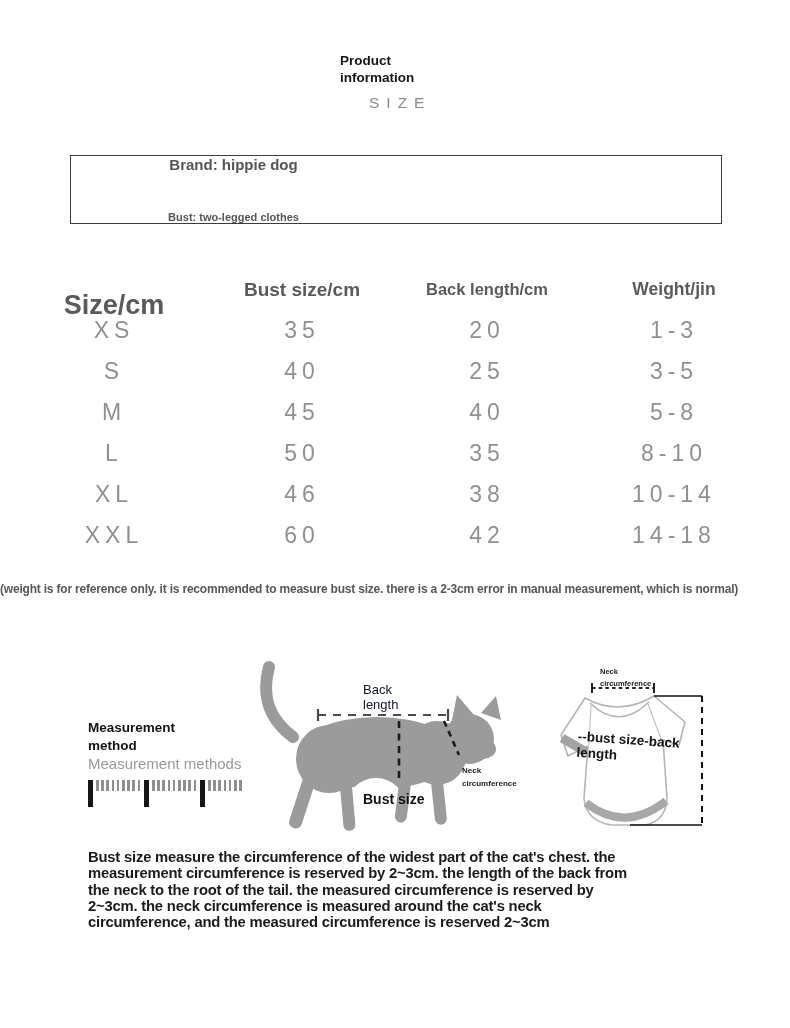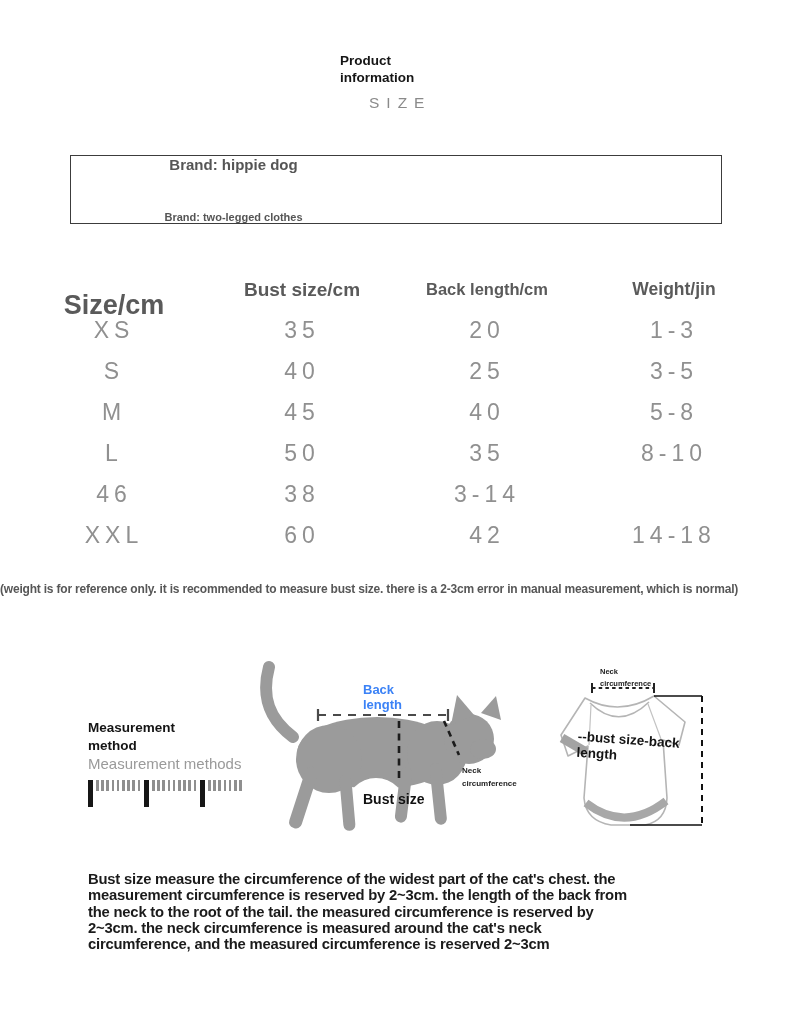--- a/index.html
+++ b/index.html
@@ -42,45 +42,45 @@
   .ruler{position:absolute;left:88px;top:780px;display:flex;align-items:flex-start;}
   .tick-b{width:5px;height:27px;background:#161616;}
   .band{width:45px;height:11px;margin:0 3px;
     background:repeating-linear-gradient(90deg,#8f8f8f 0 2.6px,transparent 2.6px 5.2px);}
   .band.short{width:36px;}
 
   .cat-illo{position:absolute;left:255px;top:655px;width:272px;height:180px;}
   .shirt-illo{position:absolute;left:555px;top:655px;width:175px;height:180px;}
   .illo-svg{position:absolute;left:0;top:0;}
   .cat-label-back{position:absolute;left:108px;top:28px;width:56px;font-size:13px;
-    font-weight:700;color:#3b82f6;line-height:1.15;}
+    font-weight:400;color:#0f172a;line-height:1.15;}
   .cat-label-bust{position:absolute;left:108px;top:136px;font-size:14px;
     font-weight:700;color:#111;white-space:nowrap;}
   .cat-label-neck{position:absolute;left:207px;top:110px;width:66px;font-size:8px;
     font-weight:700;color:#222;line-height:1.6;}
   .shirt-label-neck{position:absolute;left:45px;top:11px;width:64px;font-size:7.5px;
     font-weight:700;color:#222;line-height:1.6;}
   .shirt-annotation{position:absolute;left:22px;top:78px;width:124px;font-size:13.5px;
     font-weight:700;color:#141414;line-height:1.2;transform:rotate(4deg);}
 
-  .description{position:absolute;left:88px;top:871px;width:540px;font-size:14.8px;
+  .description{position:absolute;left:88px;top:849px;width:540px;font-size:14.8px;
     font-weight:700;color:#1b1b1b;line-height:1.1;letter-spacing:-0.2px;}
 </style>
 </head>
 <body>
 
 <div class="page">
 
   <div class="product-title">Product information</div>
   <div class="size-heading">SIZE</div>
 
   <div class="spec-box">
     <div class="spec-left">
       <div class="spec-brand">Brand: hippie dog</div>
-      <div class="spec-style-sub">Brand: two-legged clothes</div>
+      <div class="spec-style-sub">Bust: two-legged clothes</div>
     </div>
   </div>
 
   <div class="size-table">
     <div class="thead">
       <div class="th th-size">Size/cm</div>
       <div class="th th-bust">Bust size/cm</div>
       <div class="th th-back">Back length/cm</div>
       <div class="th th-weight">Weight/jin</div>
     </div>
@@ -102,23 +102,24 @@
       <div class="td">40</div>
       <div class="td">5-8</div>
     </div>
     <div class="trow">
       <div class="td">L</div>
       <div class="td">50</div>
       <div class="td">35</div>
       <div class="td">8-10</div>
     </div>
     <div class="trow">
+      <div class="td">XL</div>
       <div class="td">46</div>
       <div class="td">38</div>
-      <div class="td">3-14</div>
+      <div class="td">10-14</div>
     </div>
     <div class="trow">
       <div class="td">XXL</div>
       <div class="td">60</div>
       <div class="td">42</div>
       <div class="td">14-18</div>
     </div>
   </div>
 
   <div class="note">(weight is for reference only. it is recommended to measure bust size. there is a 2-3cm error in manual measurement, which is normal)</div>

